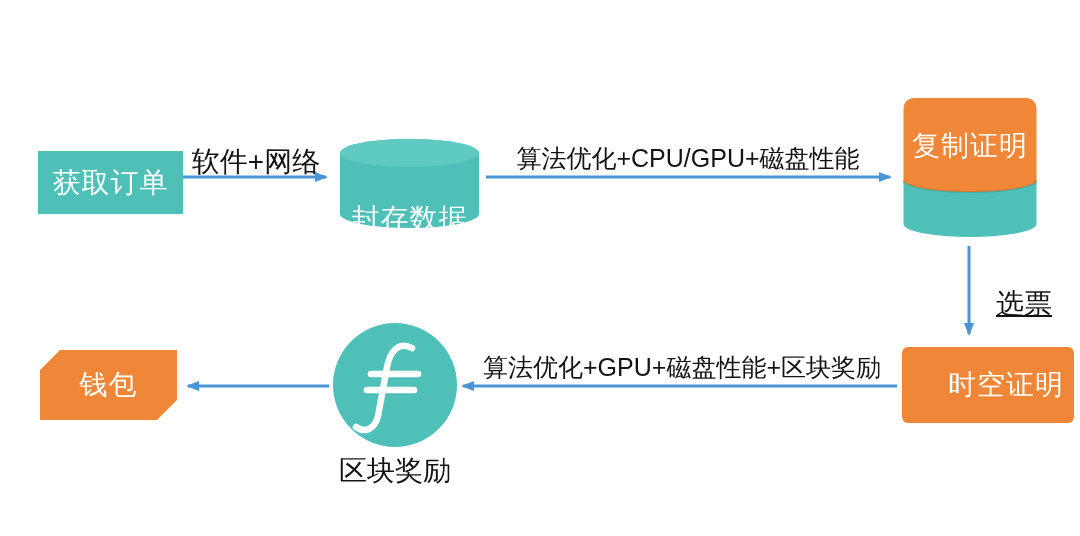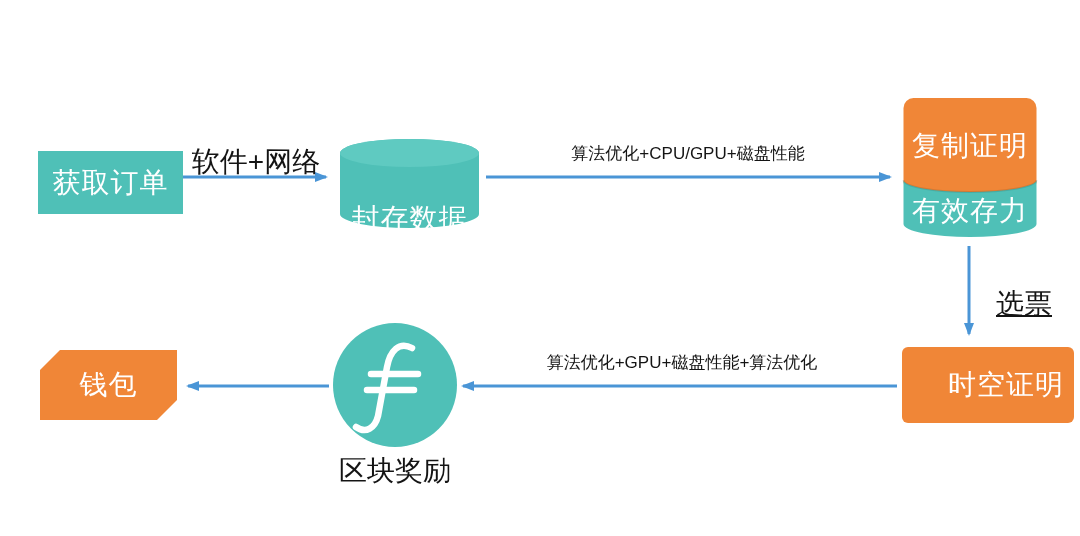--- a/index.html
+++ b/index.html
@@ -10,21 +10,21 @@
   .arrows { position:absolute; left:0; top:0; width:1080px; height:536px; pointer-events:none; }
 
   .node { position:absolute; display:flex; align-items:center; justify-content:center; }
   .node-label { color:var(--node-text); font-size:28px; letter-spacing:1px; font-weight:500; }
 
   .rect-teal { background:var(--teal); }
   .rect-orange { background:var(--orange); border-radius:6px; }
 
   .edge-label {
     position:absolute; transform:translateX(-50%); white-space:nowrap;
-    color:var(--label-text); font-size:17px; font-weight:500;
+    color:var(--label-text); font-size:25px; font-weight:500;
   }
   .edge-label.small { font-size:28px; }
   .edge-label.no-center { transform:none;text-decoration:underline; }
 
   .overlay-label { position:absolute; text-align:center; pointer-events:none; }
 
   .fil-circle {
     position:absolute; left:333px; top:323px; width:124px; height:124px;
     border-radius:50%; background:var(--teal);
     display:flex; align-items:center; justify-content:center;
@@ -65,21 +65,20 @@
     <ellipse cx="72.5" cy="17" rx="69.5" ry="14" style="fill:var(--teal-light)"></ellipse>
   </svg>
   <div class="overlay-label node-label" style="left:337px; top:168px; width:145px;margin-top:32px;">封存数据</div>
 
   <svg style="position:absolute; left:902px; top:96px;" width="136" height="148" viewBox="0 0 136 148">
     <rect x="1.5" y="2" width="133" height="94" rx="10" style="fill:var(--orange)"></rect>
     <path d="M1.5,84 A66.5,12 0 0 0 134.5,84 L134.5,128 A66.5,13 0 0 1 1.5,128 Z" style="fill:var(--teal)"></path>
     <path d="M1.5,84 A66.5,12 0 0 0 134.5,84" fill="none" stroke="rgba(0,0,0,0.10)" stroke-width="2"></path>
   </svg>
   <div class="overlay-label node-label" style="left:902px; top:127px; width:136px;">复制证明</div>
-  <div class="overlay-label node-label" style="left:902px; top:192px; width:136px;">有效存力</div>
 
   <div class="node rect-orange" style="left:902px; top:347px; width:136px; height:76px;padding-left:36px;">
     <span class="node-label">时空证明</span>
   </div>
 
   <div class="fil-circle">
     <svg width="124" height="124" viewBox="0 0 124 124">
       <path d="M79,25 C66,18 57,28 54,44 L45,93 C42,105 33,111 23,104" fill="none" style="stroke:var(--node-text)" stroke-width="6.5" stroke-linecap="round"></path>
       <line x1="38" y1="51" x2="85" y2="51" style="stroke:var(--node-text)" stroke-width="6.5" stroke-linecap="round"></line>
       <line x1="34" y1="67" x2="81" y2="67" style="stroke:var(--node-text)" stroke-width="6.5" stroke-linecap="round"></line>
@@ -87,15 +86,15 @@
   </div>
   <div class="caption" style="left:395px; top:452px;">区块奖励</div>
 
   <div class="node wallet-shape" style="left:40px; top:350px; width:137px; height:70px;">
     <span class="node-label">钱包</span>
   </div>
 
   <div class="edge-label small" style="left:256px; top:143px;">软件+网络</div>
   <div class="edge-label" style="left:688px; top:142px;">算法优化+CPU/GPU+磁盘性能</div>
   <div class="edge-label small no-center" style="left:996px; top:285px;">选票</div>
-  <div class="edge-label" style="left:682px; top:351px;">算法优化+GPU+磁盘性能+算法优化</div>
+  <div class="edge-label" style="left:682px; top:351px;">算法优化+GPU+磁盘性能+区块奖励</div>
 
 </div>
 
 </body></html>

